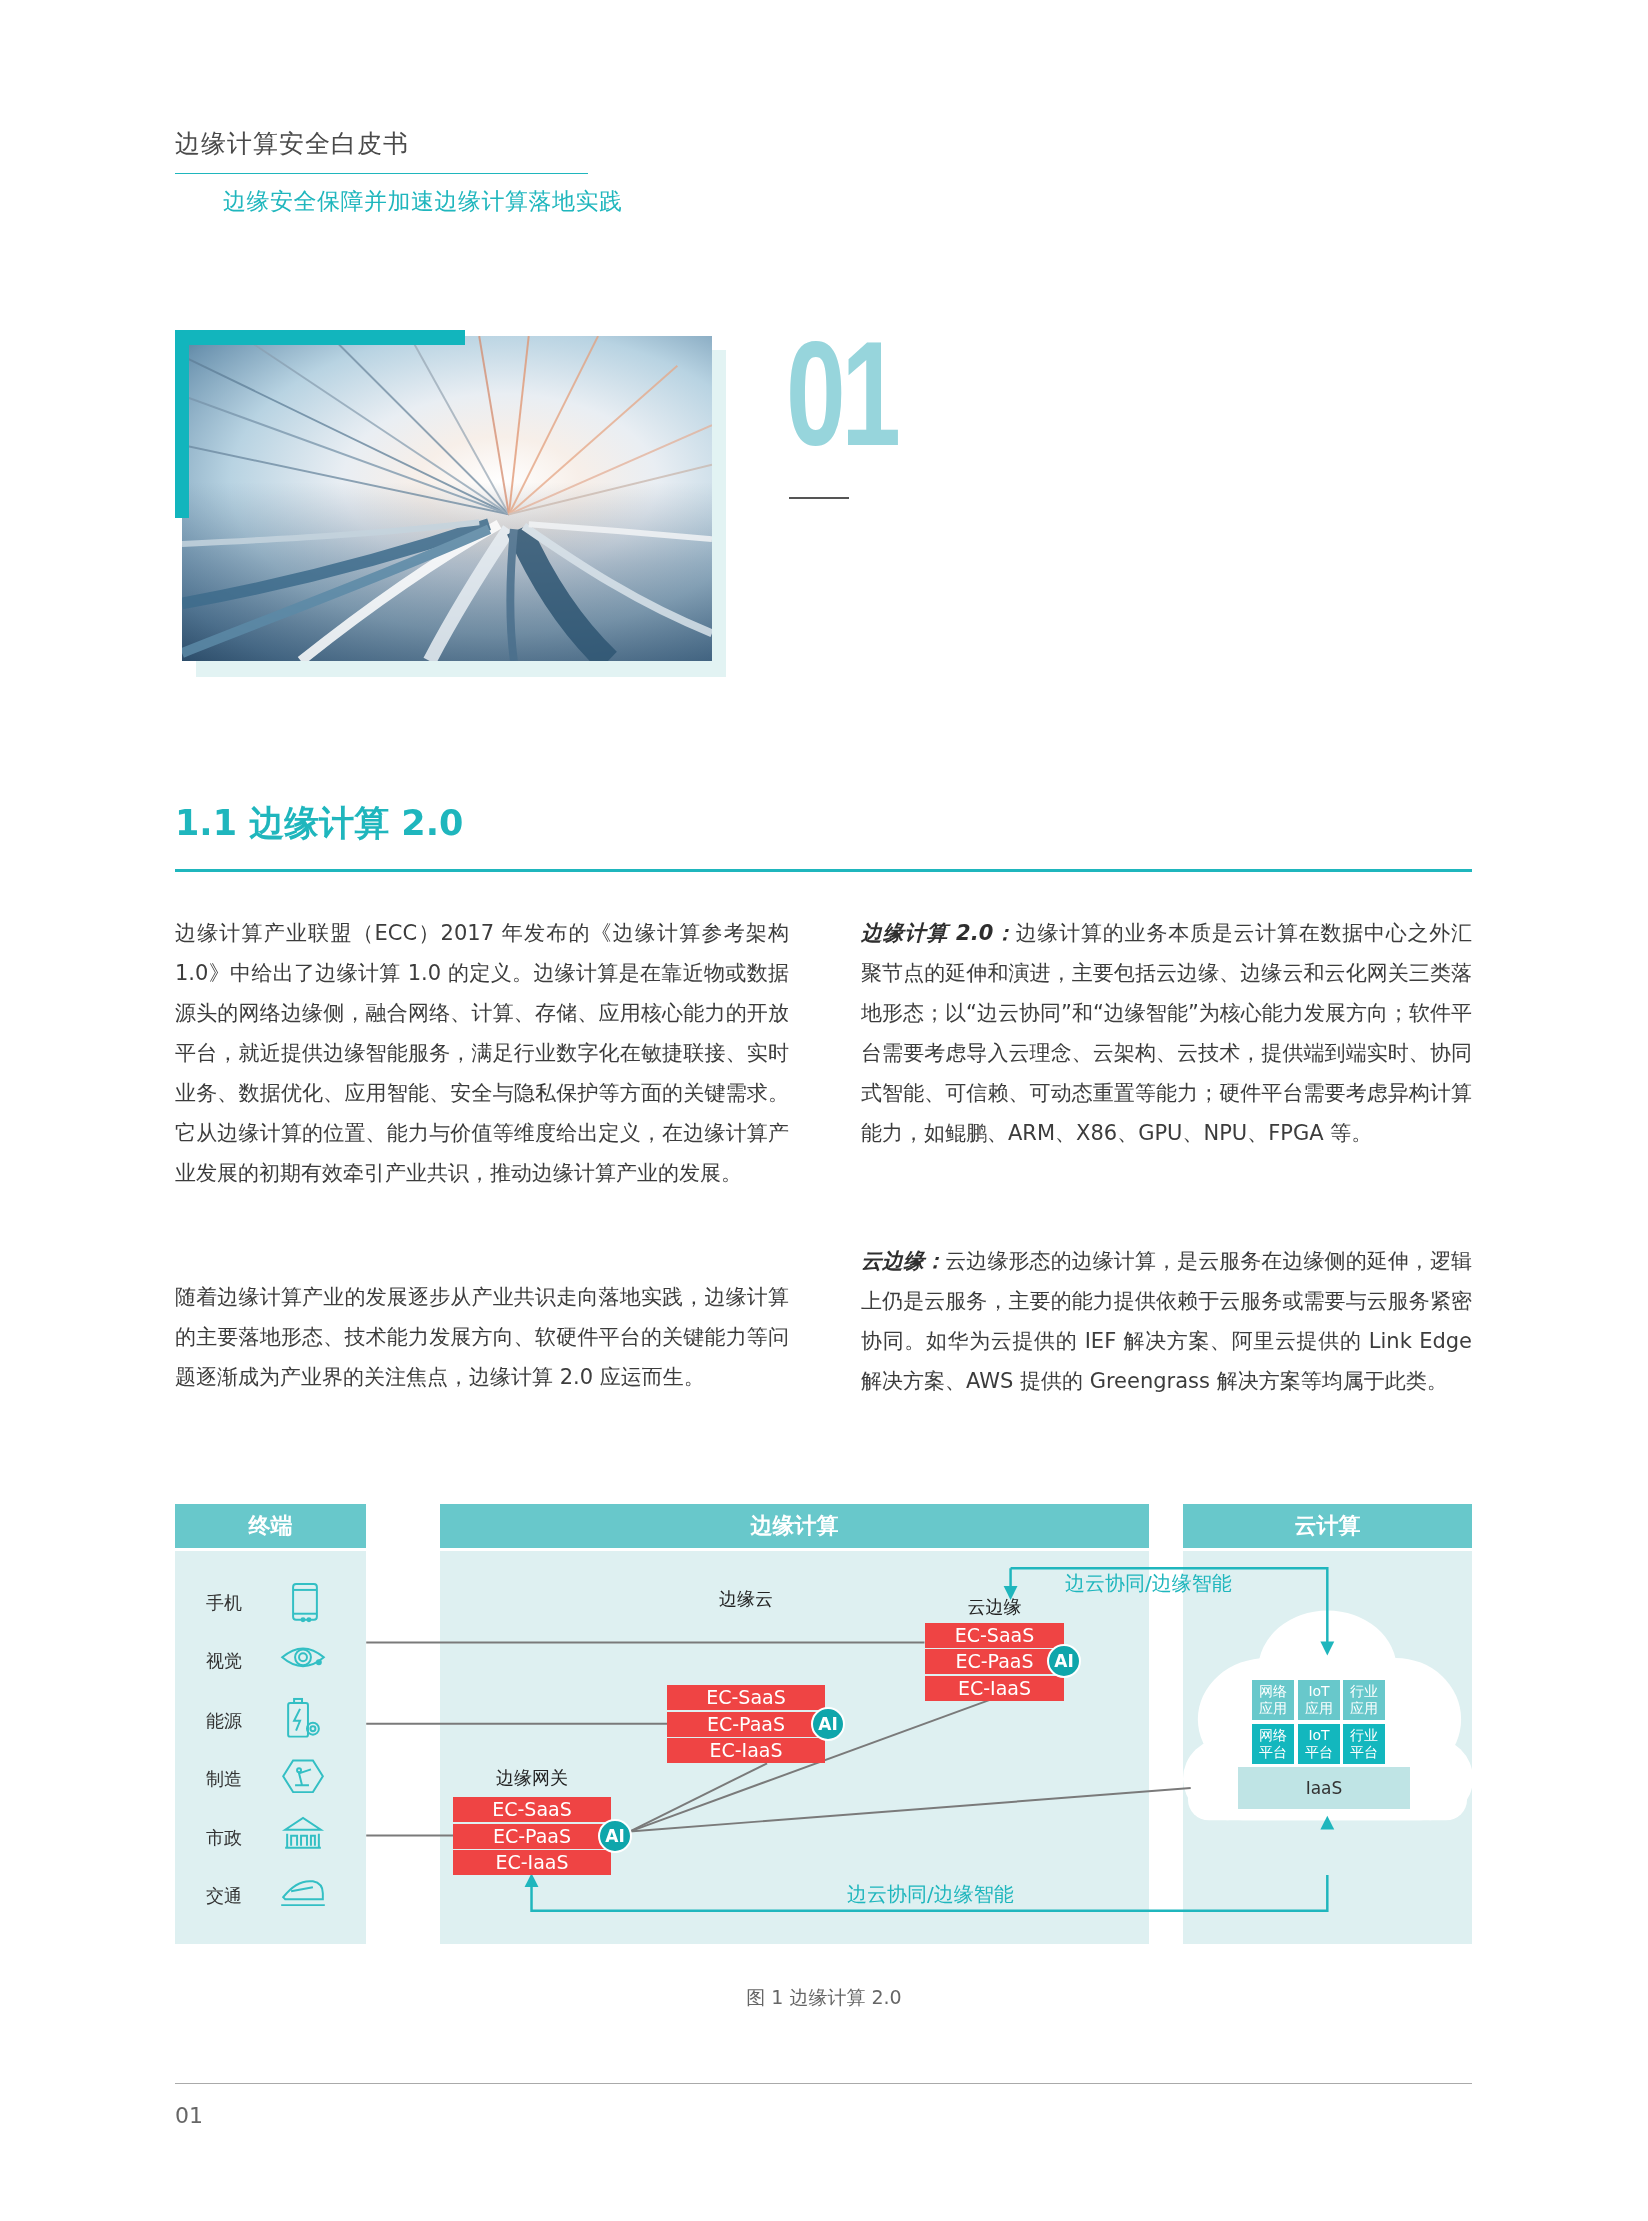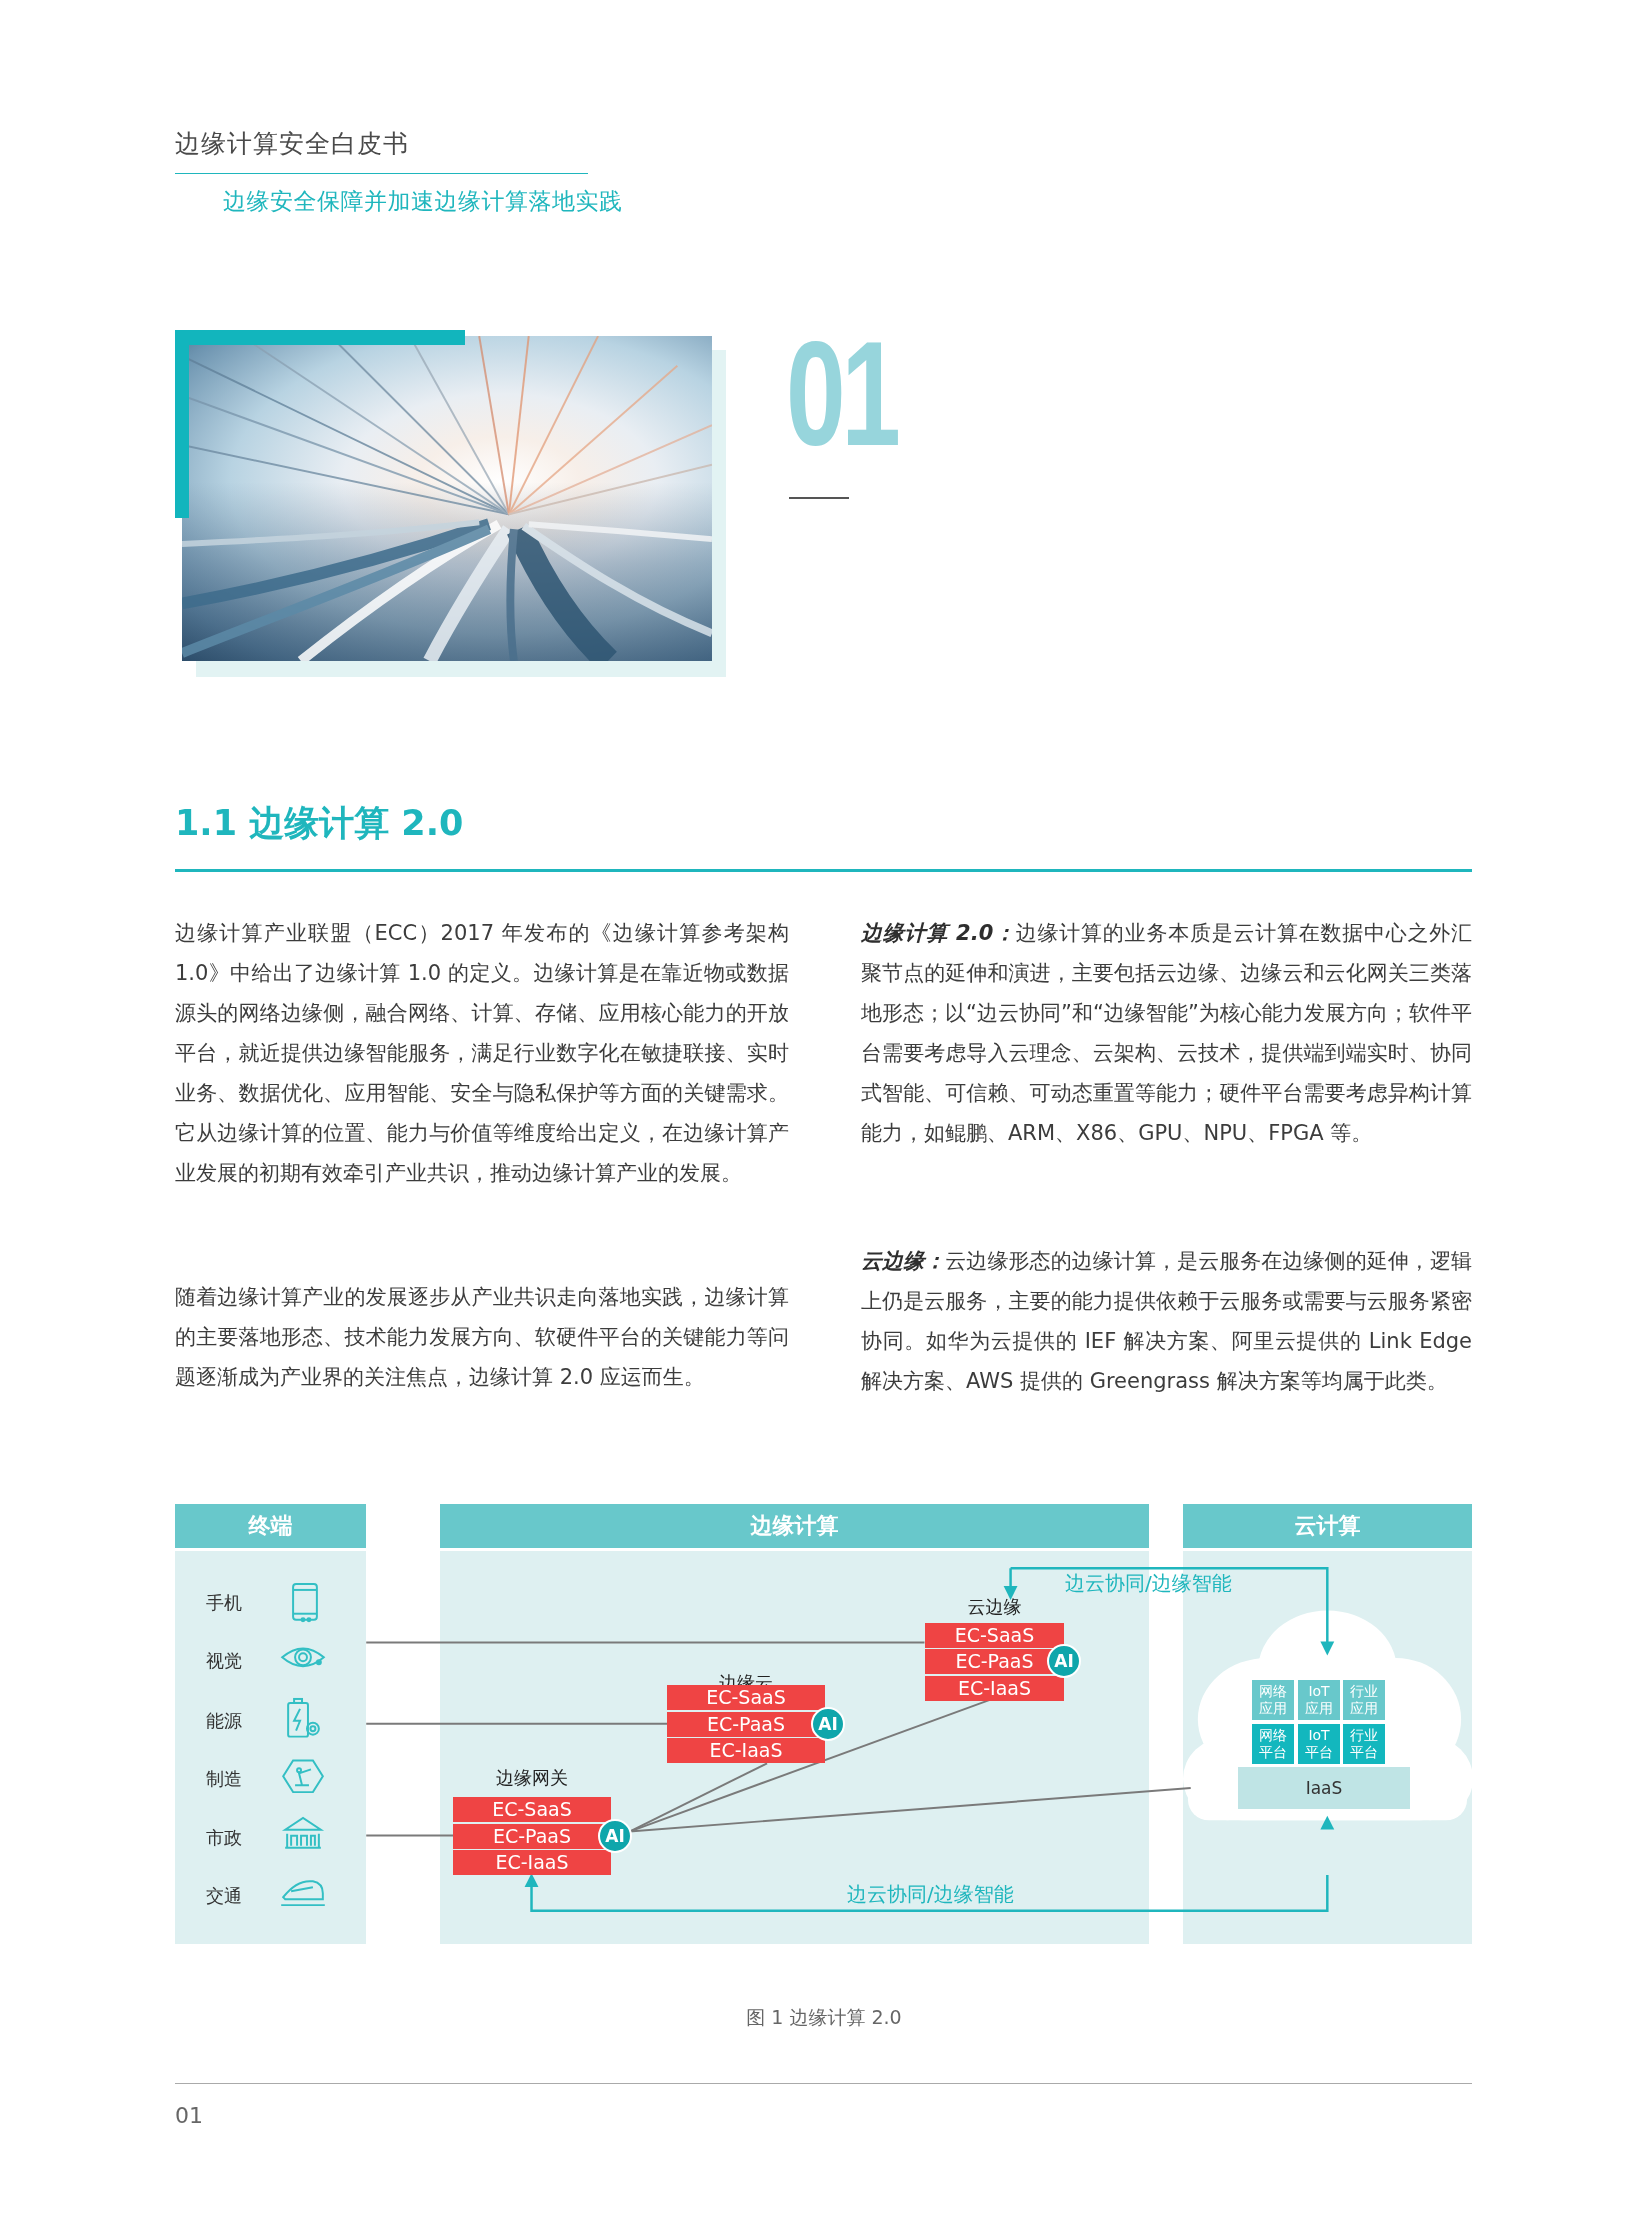--- a/index.html
+++ b/index.html
@@ -45,21 +45,21 @@
   .node-label { font-size: 18px; color: #222; text-align: center; }
   .stack-row { background: #ef4444; color: #fff; font-size: 19px; text-align: center; height: 25px; line-height: 25px; }
   .ai-badge { width: 30px; height: 30px; border-radius: 50%; background: #0fa6ab; border: 2px solid #fff;
     color: #fff; font-weight: bold; font-size: 17px; text-align: center; line-height: 30px; }
   .sync-label { font-size: 20px; color: #1fb6bd; }
   .cell { color: #fff; font-size: 14px; text-align: center; line-height: 17px; display: flex;
     align-items: center; justify-content: center; }
   .cell-app { background: #68c8cb; }
   .cell-plat { background: #13b7be; }
   .iaas-box { background: #bfe4e5; color: #333; font-size: 17px; text-align: center; }
-  .caption { font-size: 19px; color: #666; margin-top: 20px; }
+  .caption { font-size: 19px; color: #666; }
   .footer-rule { left: 175px; top: 2083px; width: 1297px; height: 1px; background: #aaaaaa; }
   .page-num { left: 175px; top: 2103px; font-size: 22px; color: #666; }
 </style>
 </head>
 <body>
 
 <div class="abs doc-title">边缘计算安全白皮书</div>
 <div class="abs doc-rule"></div>
 <div class="abs doc-subtitle">边缘安全保障并加速边缘计算落地实践</div>
 
@@ -201,21 +201,21 @@
       </g>
     </g>
   </svg>
 
   <div class="abs node-label" style="left:453px;top:1766px;width:158px;">边缘网关</div>
   <div class="abs stack-row" style="left:453px;top:1797px;width:158px;">EC-SaaS</div>
   <div class="abs stack-row" style="left:453px;top:1824px;width:158px;">EC-PaaS</div>
   <div class="abs stack-row" style="left:453px;top:1850px;width:158px;">EC-IaaS</div>
   <div class="abs ai-badge" style="left:598px;top:1819px;">AI</div>
 
-  <div class="abs node-label" style="left:667px;top:1671px;width:158px;">边缘云</div>
+  <div class="abs node-label" style="left:667px;top:1587px;width:158px;">边缘云</div>
   <div class="abs stack-row" style="left:667px;top:1685px;width:158px;">EC-SaaS</div>
   <div class="abs stack-row" style="left:667px;top:1712px;width:158px;">EC-PaaS</div>
   <div class="abs stack-row" style="left:667px;top:1738px;width:158px;">EC-IaaS</div>
   <div class="abs ai-badge" style="left:811px;top:1707px;">AI</div>
 
   <div class="abs node-label" style="left:925px;top:1595px;width:139px;">云边缘</div>
   <div class="abs stack-row" style="left:925px;top:1623px;width:139px;">EC-SaaS</div>
   <div class="abs stack-row" style="left:925px;top:1649px;width:139px;">EC-PaaS</div>
   <div class="abs stack-row" style="left:925px;top:1676px;width:139px;">EC-IaaS</div>
   <div class="abs ai-badge" style="left:1047px;top:1644px;">AI</div>

